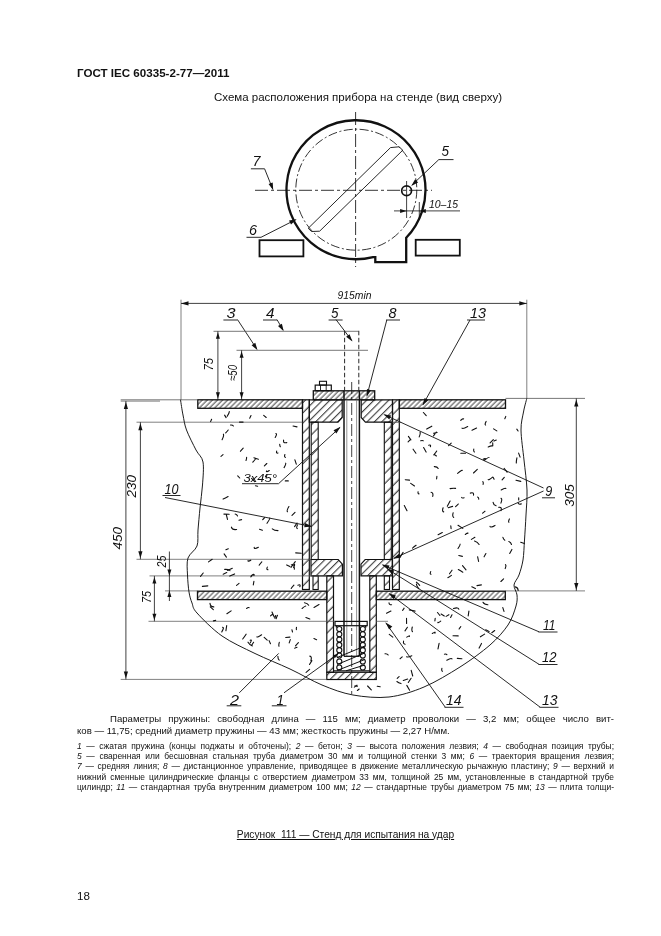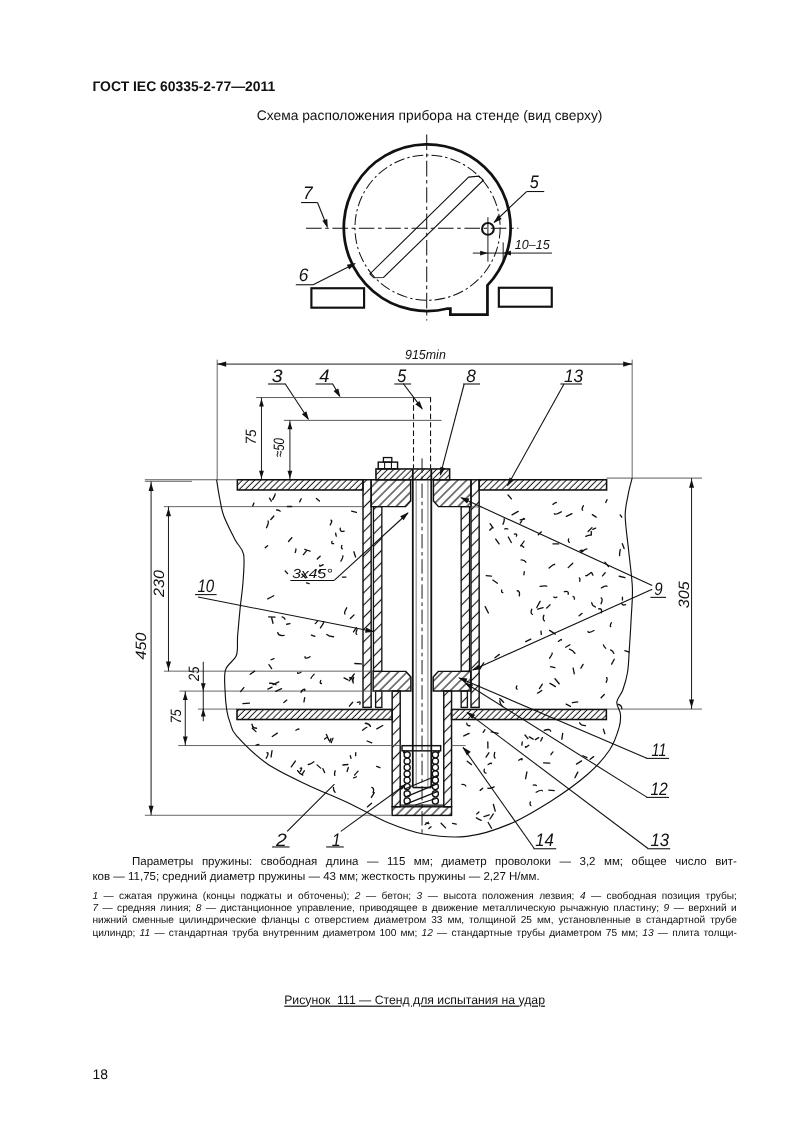--- a/index.html
+++ b/index.html
@@ -272,20 +272,21 @@
 
 <div class="abs" style="left:77px; top:66px; font-size:11.6px; font-weight:bold;">ГОСТ IEC 60335-2-77—2011</div>
 
 <div class="abs" style="left:55px; top:91px; width:606px; text-align:center; font-size:11.5px;">Схема расположения прибора на стенде (вид сверху)</div>
 
 <div class="abs just" style="left:77px; top:712.5px; width:537px; font-size:9.6px; line-height:12.2px; text-indent:33px;">Параметры пружины: свободная длина — 115 мм; диаметр проволоки — 3,2 мм; общее число вит-</div>
 <div class="abs" style="left:77px; top:724.7px; width:537px; font-size:9.6px;">ков — 11,75; средний диаметр пружины — 43 мм; жесткость пружины — 2,27 Н/мм.</div>
 
 <div class="abs" style="left:77px; top:740.5px; width:537px; font-size:8.45px; line-height:10.35px;">
 <div class="just"><i>1</i> — сжатая пружина (концы поджаты и обточены); <i>2</i> — бетон; <i>3</i> — высота положения лезвия; <i>4</i> — свободная позиция трубы;</div>
+<div class="just"><i>5</i> — сваренная или бесшовная стальная труба диаметром 30 мм и толщиной стенки 3 мм; <i>6</i> — траектория вращения лезвия;</div>
 <div class="just"><i>7</i> — средняя линия; <i>8</i> — дистанционное управление, приводящее в движение металлическую рычажную пластину; <i>9</i> — верхний и</div>
 <div class="just">нижний сменные цилиндрические фланцы с отверстием диаметром 33 мм, толщиной 25 мм, установленные в стандартной трубе</div>
 <div class="just">цилиндр; <i>11</i> — стандартная труба внутренним диаметром 100 мм; <i>12</i> — стандартные трубы диаметром 75 мм; <i>13</i> — плита толщи-</div>
 </div>
 
 <div class="abs" style="left:77px; top:828.5px; width:537px; text-align:center; font-size:10.2px;text-decoration:underline;">Рисунок&nbsp; 111 — Стенд для испытания на удар</div>
 
 <div class="abs" style="left:77px; top:846.5px; font-size:11.6px;margin-top:42px;">18</div>
 
 </body></html>

